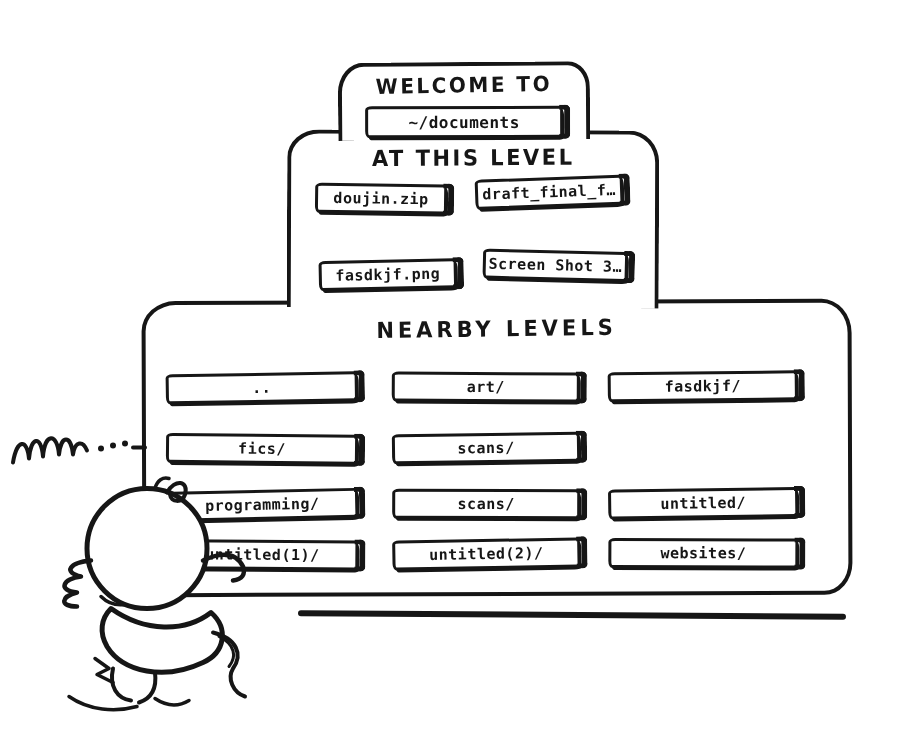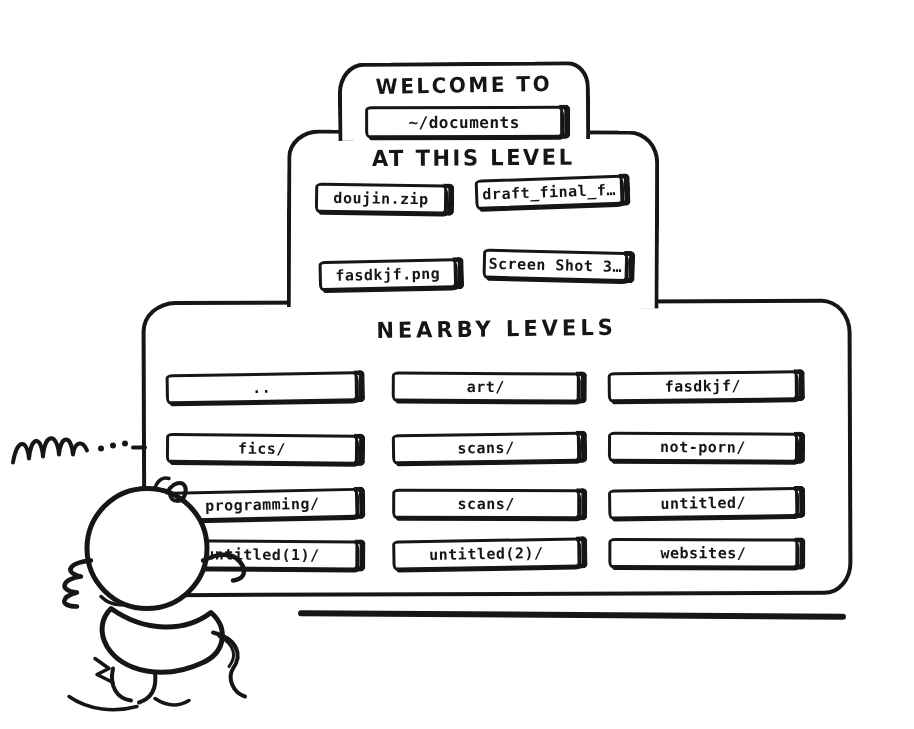--- a/index.html
+++ b/index.html
@@ -111,24 +111,20 @@
     </div>
 
     <div class="slot" style="left:20px; top:129px; width:192px; transform:rotate(0.8deg);">
       <span class="label">fics/</span>
       <span class="bracket"></span>
     </div>
     <div class="slot" style="left:246px; top:129px; width:188px; transform:rotate(-0.6deg);">
       <span class="label">scans/</span>
       <span class="bracket"></span>
     </div>
-    <div class="slot" style="left:462px; top:129px; width:190px; transform:rotate(0.5deg);">
-      <span class="label">not-porn/</span>
-      <span class="bracket"></span>
-    </div>
 
     <div class="slot" style="left:20px; top:185px; width:192px; transform:rotate(-1deg);">
       <span class="label">programming/</span>
       <span class="bracket"></span>
     </div>
     <div class="slot" style="left:246px; top:185px; width:188px; transform:rotate(0.4deg);">
       <span class="label">scans/</span>
       <span class="bracket"></span>
     </div>
     <div class="slot" style="left:462px; top:185px; width:190px; transform:rotate(-0.6deg);">

